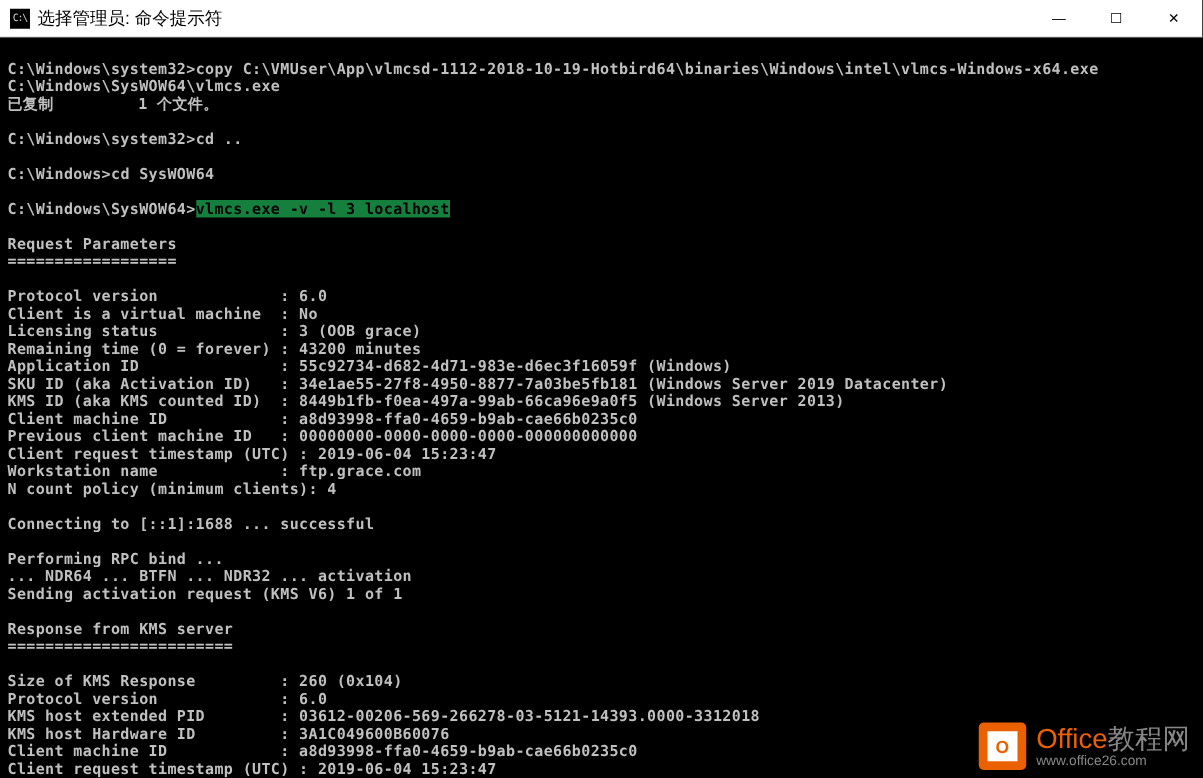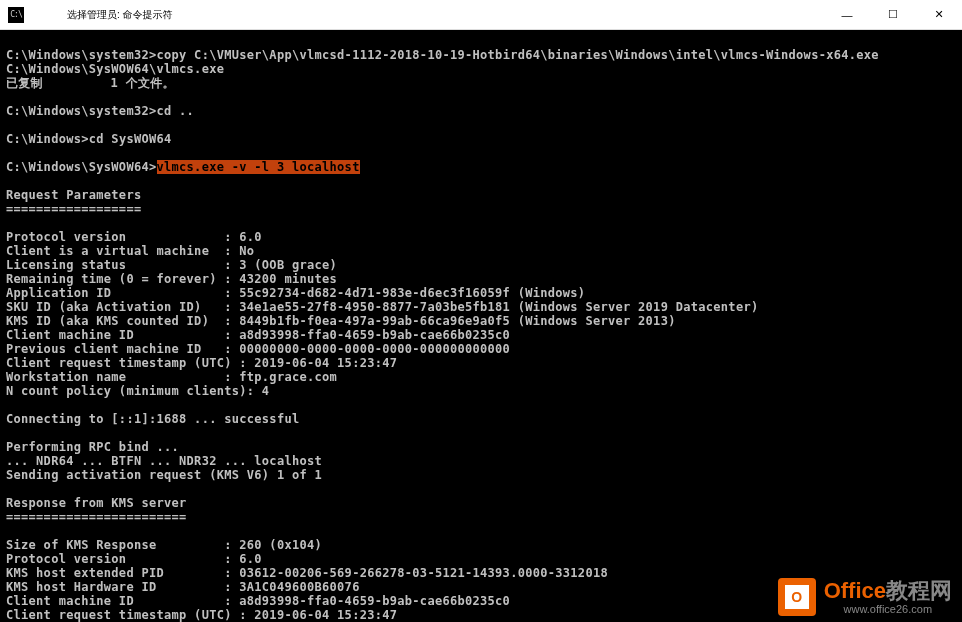--- a/index.html
+++ b/index.html
@@ -33,25 +33,24 @@
       justify-content: center;
       margin-right: 6px;
     }
     .title-icon-inner {
       color: #ccc;
       font-size: 8px;
       font-family: monospace;
       letter-spacing: -1px;
     }
     .title-text {
-      font-size: 10px;
+      font-size: 14px;
       color: #000;
       font-family: "Microsoft YaHei", sans-serif;
       flex: 1;
-      margin-left: 37px;
     }
     .window-controls {
       display: flex;
       height: 100%;
     }
     .ctrl-btn {
       width: 46px;
       height: 100%;
       display: flex;
       align-items: center;
@@ -65,21 +64,21 @@
       color: #c0c0c0;
       padding: 4px 6px;
       font-family: "NSimSun", "SimSun", "Consolas", monospace;
       font-size: 12px;
       line-height: 14px;
       white-space: pre;
       letter-spacing: 0.3px;
       font-weight: bold;
     }
     .highlight {
-      background: #c2410c;
+      background: #15803d;
       color: #000;
     }
     .watermark {
       position: absolute;
       right: 10px;
       bottom: 6px;
       display: flex;
       align-items: center;
       gap: 8px;
     }
@@ -105,31 +104,30 @@
       font-family: Arial, sans-serif;
     }
     .wm-text {
       display: flex;
       flex-direction: column;
       line-height: 1.1;
     }
     .wm-title {
       color: #eb6100;
       font-size: 22px;
-      font-weight: bold;
+      font-weight: normal;
       font-family: Arial, "Microsoft YaHei", sans-serif;
     }
     .wm-title-gray {
       color: #888;
     }
     .wm-url {
       color: #888;
       font-size: 11px;
       font-family: Arial, sans-serif;
-      text-align: center;
     }
   </style>
 </head>
 <body>
 
 <div class="title-bar">
   <div class="title-icon">
     <span class="title-icon-inner">C:\</span>
   </div>
   <div class="title-text">选择管理员: 命令提示符</div>
@@ -163,21 +161,21 @@
 <span>KMS ID (aka KMS counted ID)  : 8449b1fb-f0ea-497a-99ab-66ca96e9a0f5 (Windows Server 2013)</span>
 <span>Client machine ID            : a8d93998-ffa0-4659-b9ab-cae66b0235c0</span>
 <span>Previous client machine ID   : 00000000-0000-0000-0000-000000000000</span>
 <span>Client request timestamp (UTC) : 2019-06-04 15:23:47</span>
 <span>Workstation name             : ftp.grace.com</span>
 <span>N count policy (minimum clients): 4</span>
 
 <span>Connecting to [::1]:1688 ... successful</span>
 
 <span>Performing RPC bind ...</span>
-<span>... NDR64 ... BTFN ... NDR32 ... localhost</span>
+<span>... NDR64 ... BTFN ... NDR32 ... activation</span>
 <span>Sending activation request (KMS V6) 1 of 1</span>
 
 <span>Response from KMS server</span>
 <span>========================</span>
 
 <span>Size of KMS Response         : 260 (0x104)</span>
 <span>Protocol version             : 6.0</span>
 <span>KMS host extended PID        : 03612-00206-569-266278-03-5121-14393.0000-3312018</span>
 <span>KMS host Hardware ID         : 3A1C049600B60076</span>
 <span>Client machine ID            : a8d93998-ffa0-4659-b9ab-cae66b0235c0</span>

